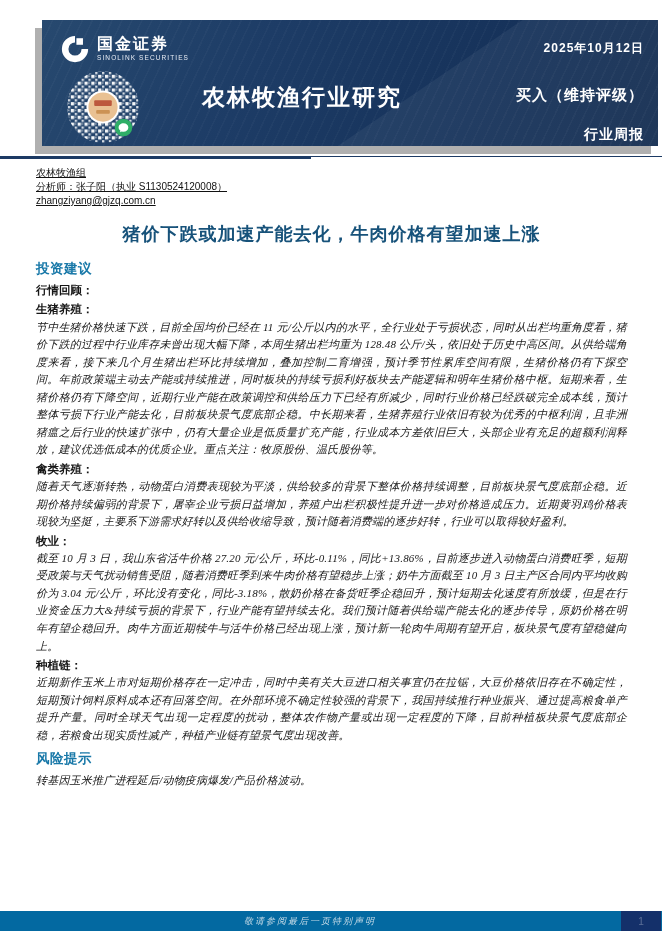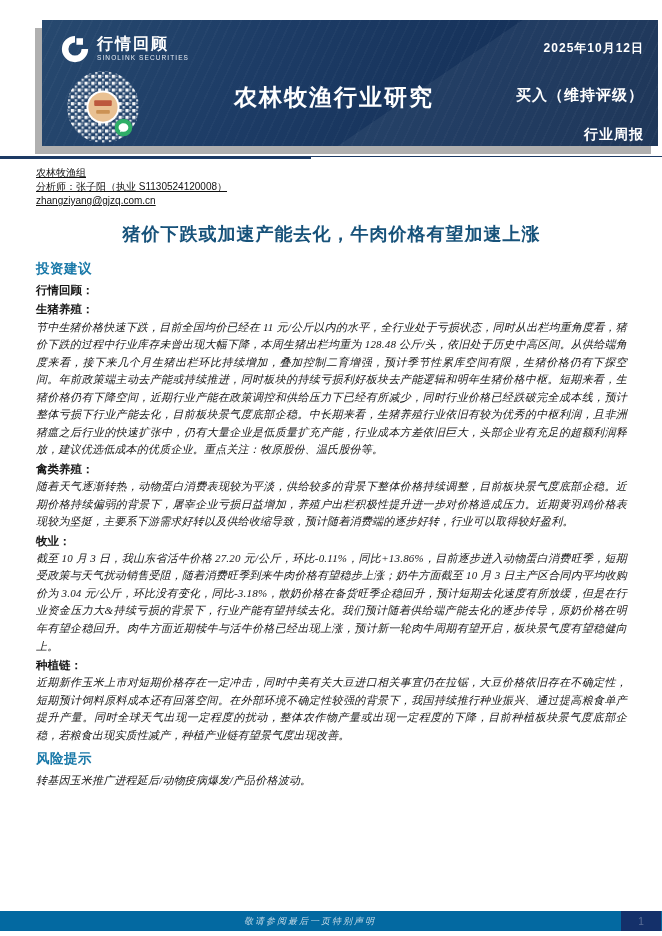--- a/index.html
+++ b/index.html
@@ -31,21 +31,21 @@
   .brand-mark{width:30px;height:30px;}
   .brand-text{color:#fff;line-height:1;}
   .brand-cn{font-size:16px;font-weight:bold;letter-spacing:2px;}
   .brand-en{font-size:6.5px;letter-spacing:1.1px;margin-top:3px;color:#e8edf5;}
   .qr{position:absolute;left:22px;top:48px;width:78px;height:78px;z-index:2;}
   .banner-date{
     position:absolute;right:14px;top:20px;color:#ffffff;
     font-size:12px;font-weight:bold;letter-spacing:1px;z-index:2;
   }
   .banner-title{
-    position:absolute;left:160px;right:192px;top:62px;text-align:center;
+    position:absolute;left:160px;right:192px;top:62px;text-align:left;
     color:#ffffff;font-size:23px;font-weight:bold;letter-spacing:2px;z-index:2;
   }
   .banner-right{
     position:absolute;right:14px;top:66px;text-align:right;color:#ffffff;z-index:2;
   }
   .rating{font-size:15px;font-weight:bold;letter-spacing:1px;}
   .report-type{font-size:14px;font-weight:bold;margin-top:21px;letter-spacing:1px;}
   .report-subtype{font-size:9px;margin-top:5px;color:#d7e0ee;letter-spacing:1px;}
   
   .rule{position:absolute;left:0;right:0;top:156px;height:3px;z-index:1;}
@@ -87,21 +87,21 @@
 </head>
 <body>
 
 <div class="banner">
   <div class="brand">
     <svg class="brand-mark" viewBox="0 0 32 32">
       <path d="M16 2 A14 14 0 1 0 30 16 L23 16 A7 7 0 1 1 16 9 Z" fill="#ffffff"></path>
       <rect x="17.5" y="4.5" width="7" height="7" fill="#ffffff"></rect>
     </svg>
     <div class="brand-text">
-      <div class="brand-cn">行情回顾</div>
+      <div class="brand-cn">国金证券</div>
       <div class="brand-en">SINOLINK SECURITIES</div>
     </div>
   </div>
 
   <svg class="qr" viewBox="0 0 80 80">
     <defs>
       <pattern id="qrp" width="7" height="7" patternUnits="userSpaceOnUse">
         <rect width="3.4" height="3.4" fill="#ffffff"></rect>
         <rect x="4" y="4" width="2.4" height="2.4" fill="#ffffff" opacity="0.85"></rect>
         <rect x="4" y="0.6" width="1.6" height="1.6" fill="#ffffff" opacity="0.6"></rect>

